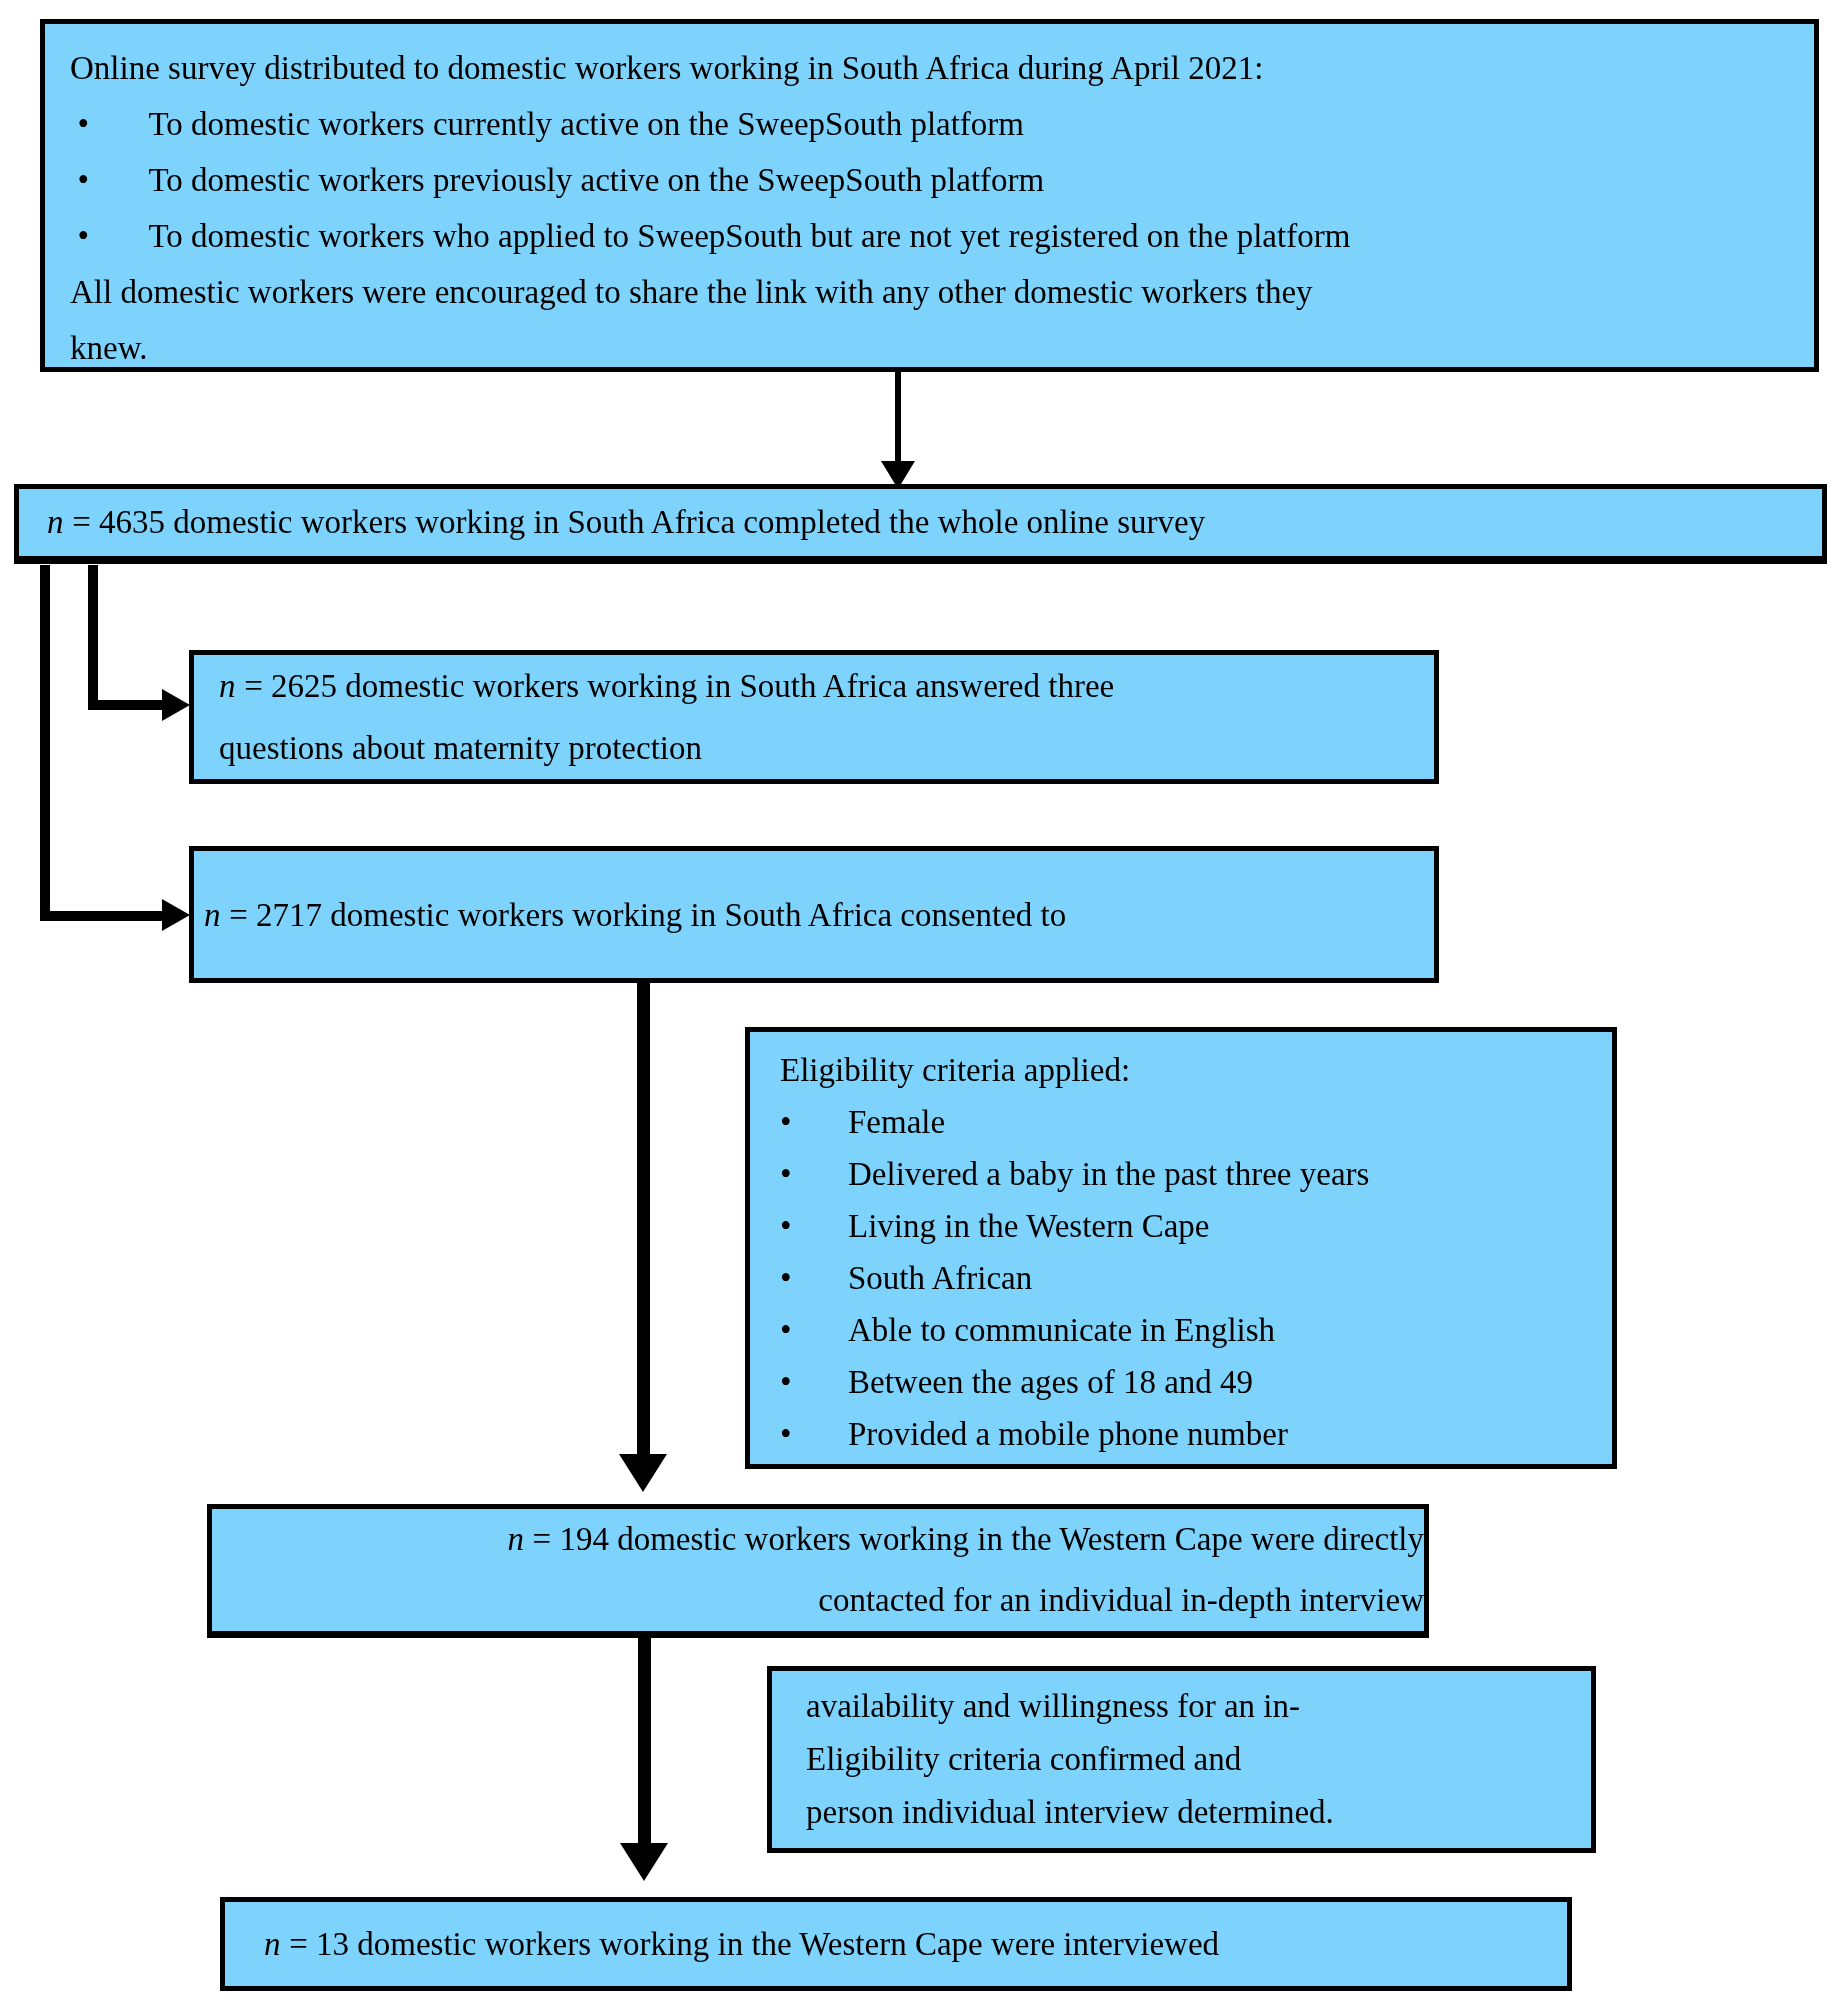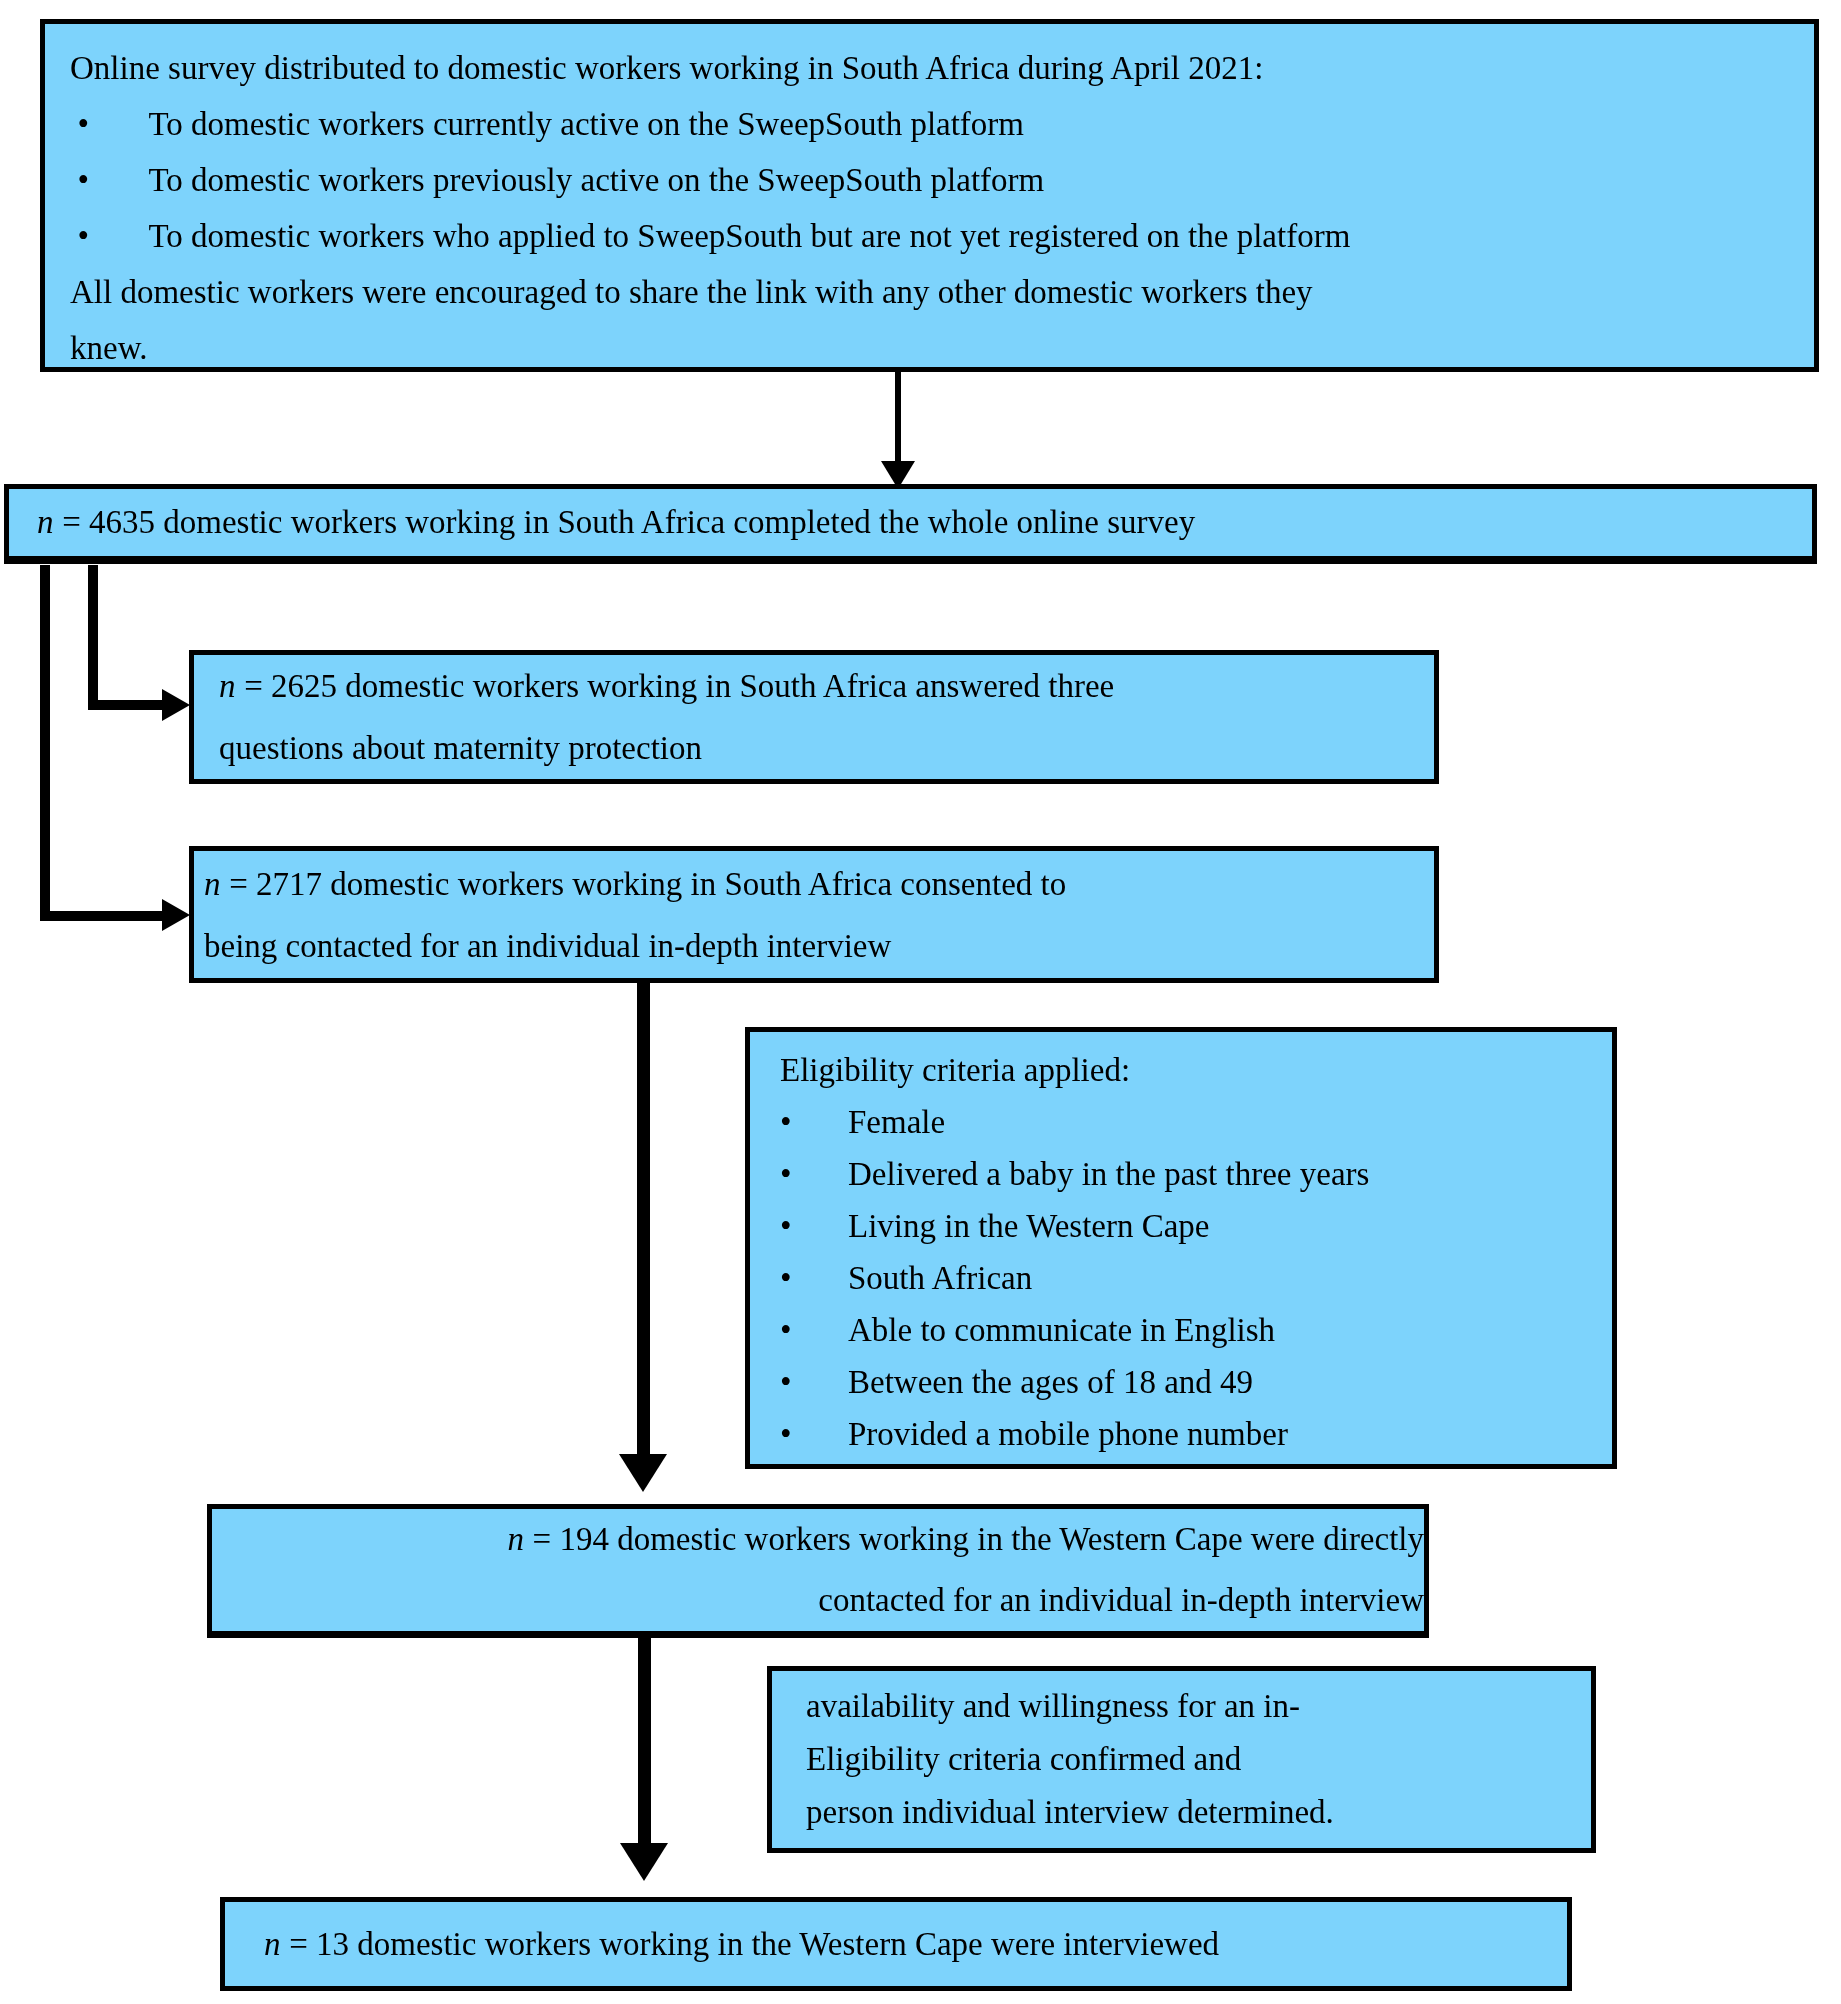--- a/index.html
+++ b/index.html
@@ -49,21 +49,21 @@
         <span>To domestic workers who applied to SweepSouth but are not yet registered on the platform</span>
       </div>
       <div>All domestic workers were encouraged to share the link with any other domestic workers they</div>
       <div>knew.</div>
     </div>
   </div>
 
   <div class="vline" style="left:895px;top:371px;width:6.2px;height:92px;"></div>
   <div class="ah-down" style="left:881px;top:461px;border-left:17.3px solid transparent;border-right:17.3px solid transparent;border-top:28.5px solid #000;"></div>
 
-  <div class="box" style="left:4px;top:484px;width:1813px;height:80px;border-bottom-width:8px;">
+  <div class="box" style="left:14px;top:484px;width:1813px;height:80px;border-bottom-width:8px;">
     <div class="centerv" style="padding-left:28px;">
       <div>
         <span class="nvar">n</span><span>= 4635 domestic workers working in South Africa completed the whole online survey</span>
       </div>
     </div>
   </div>
 
   <div class="vline" style="left:88px;top:565px;width:10px;height:145px;"></div>
   <div class="hline" style="left:88px;top:700px;width:75px;height:10px;"></div>
   <div class="ah-right" style="left:162px;top:689px;border-top:16px solid transparent;border-bottom:16px solid transparent;border-left:28.5px solid #000;"></div>
@@ -79,21 +79,20 @@
       </div>
       <div>questions about maternity protection</div>
     </div>
   </div>
 
   <div class="box" style="left:189px;top:846px;width:1250px;height:137px;">
     <div class="centerv" style="padding-left:10px;line-height:62px;">
       <div>
         <span class="nvar">n</span><span>= 2717 domestic workers working in South Africa consented to</span>
       </div>
-      <div>being contacted for an individual in-depth interview</div>
     </div>
   </div>
 
   <div class="vline" style="left:637px;top:983px;width:13px;height:471px;"></div>
   <div class="ah-down" style="left:619px;top:1454px;border-left:24px solid transparent;border-right:24px solid transparent;border-top:38px solid #000;"></div>
 
   <div class="box" style="left:745px;top:1027px;width:872px;height:442px;">
     <div class="pad" style="padding:12.4px 12.4px 0 30px;line-height:52px;">
       <div>Eligibility criteria applied:</div>
       <div class="brow">

